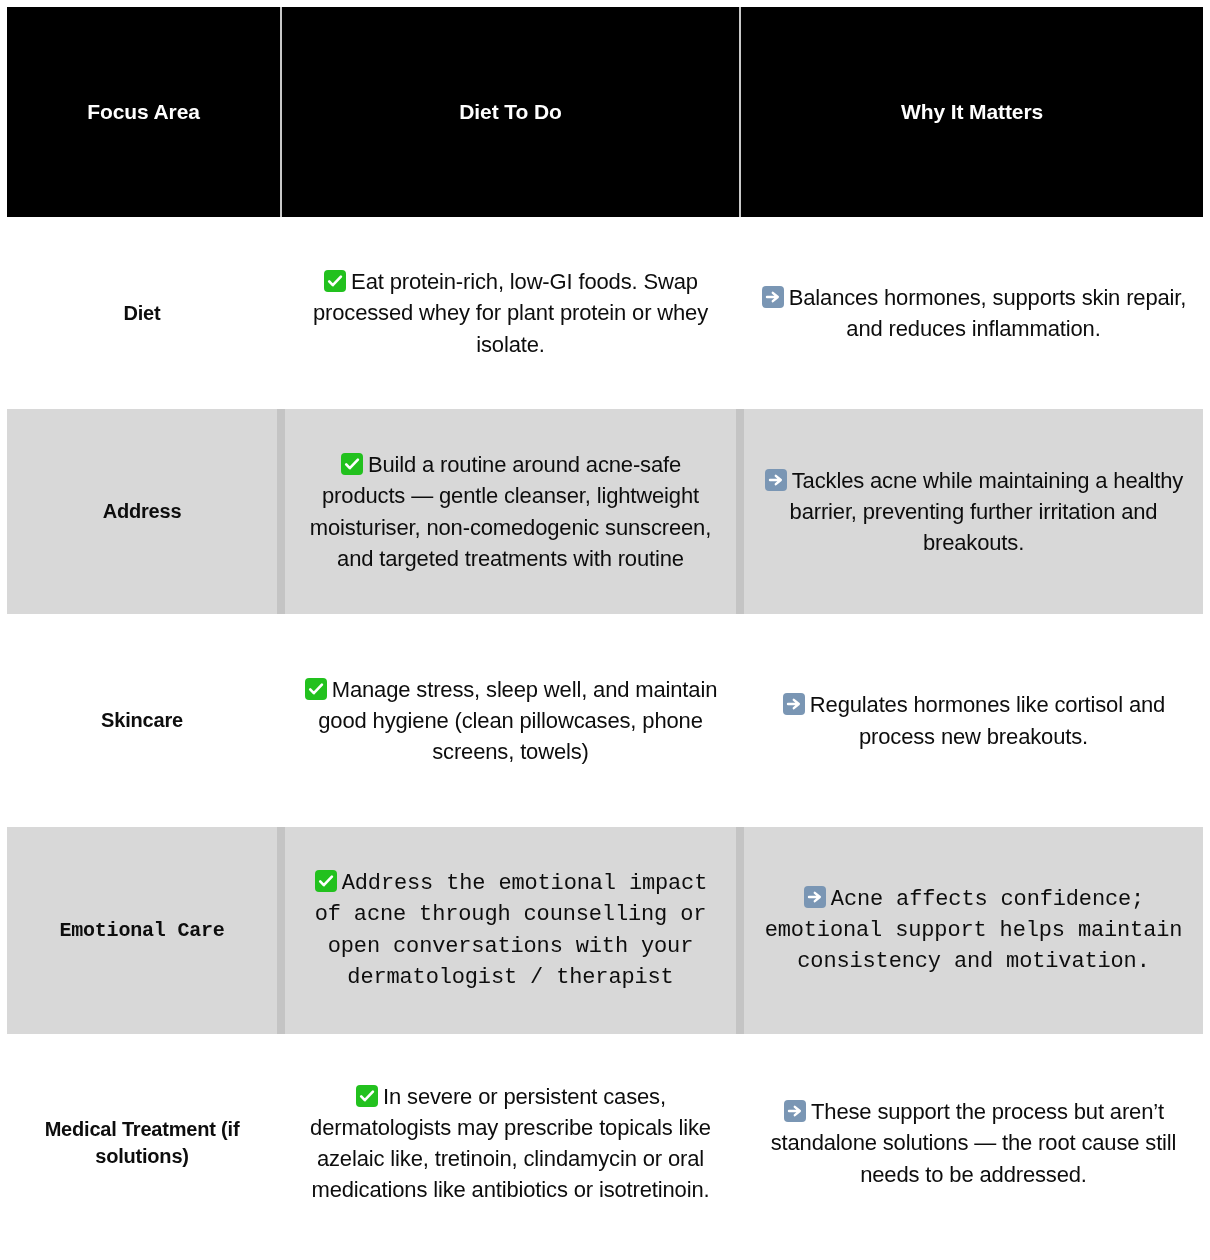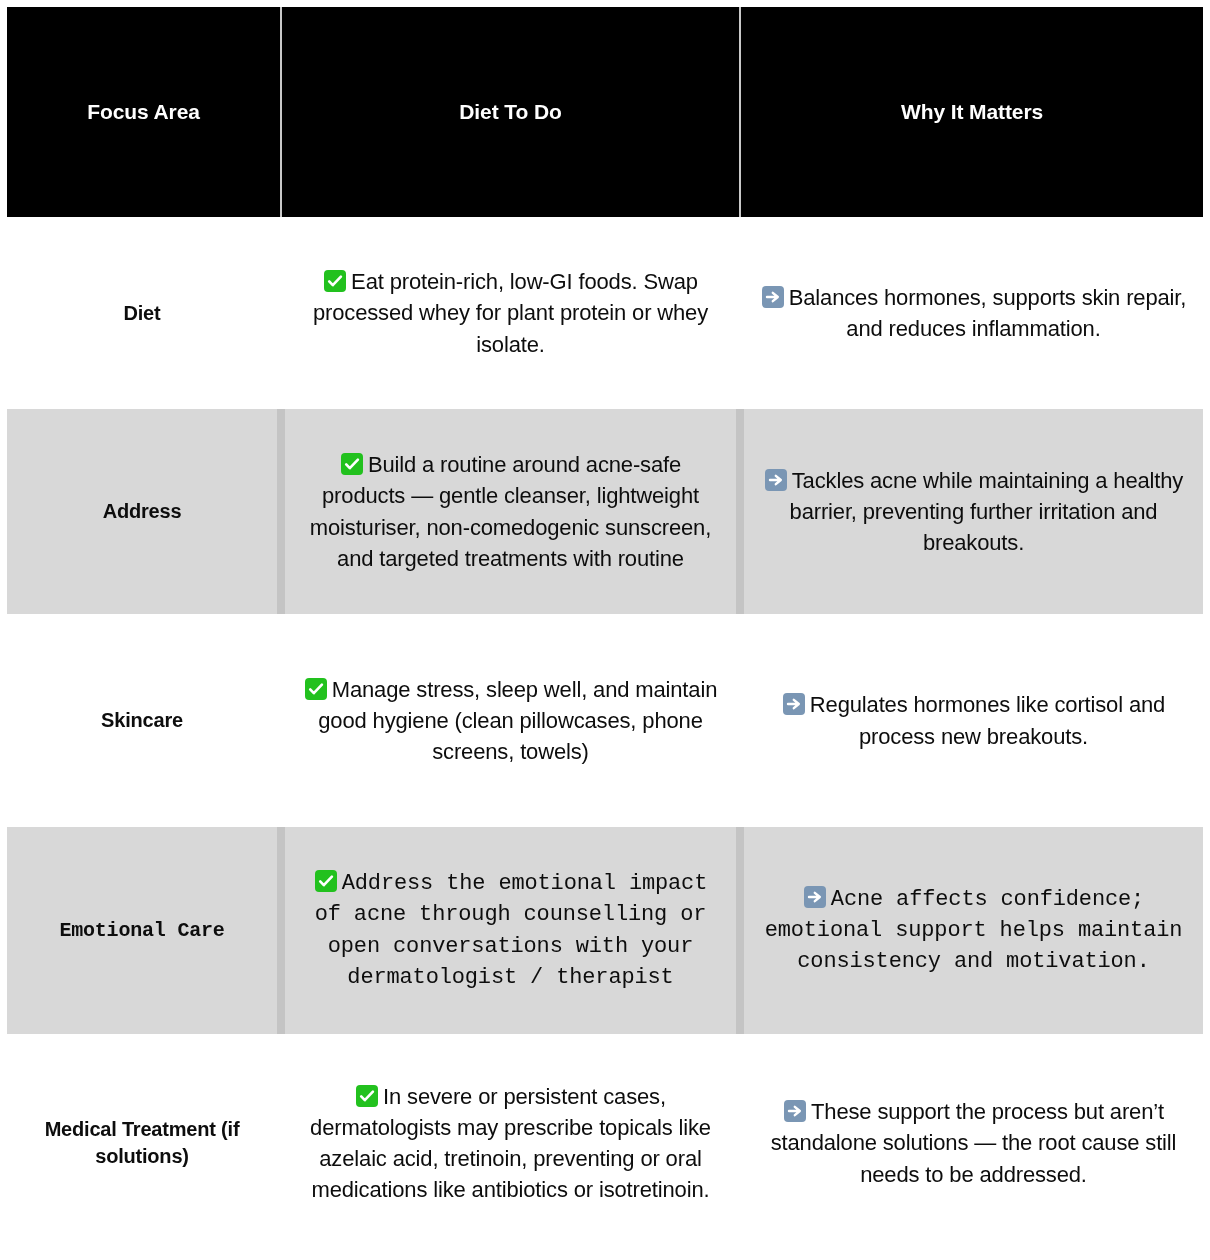--- a/index.html
+++ b/index.html
@@ -187,21 +187,21 @@
       </tr>
 
       <tr class="plain r5">
         <td class="focus-cell">Medical Treatment (if solutions)</td>
         <td class="do-cell">
           <span class="emoji">
             <svg viewBox="0 0 24 24">
                 <rect x="1" y="1" width="22" height="22" rx="4" fill="#22c11e"></rect>
                 <path d="M6.2 12.4l3.6 3.8 8.1-8.6" stroke="#ffffff" stroke-width="2.6" fill="none" stroke-linecap="round" stroke-linejoin="round"></path>
               </svg>
-          </span><span class="cell-text">In severe or persistent cases, dermatologists may prescribe topicals like azelaic acid, tretinoin, preventing or oral medications like antibiotics or isotretinoin.</span>
+          </span><span class="cell-text">In severe or persistent cases, dermatologists may prescribe topicals like azelaic like, tretinoin, clindamycin or oral medications like antibiotics or isotretinoin.</span>
         </td>
         <td class="why-cell">
           <span class="emoji">
             <svg viewBox="0 0 24 24">
                 <rect x="1" y="1" width="22" height="22" rx="4" fill="#7a96b4"></rect>
                 <path d="M6 12h8.6M11.8 7.8L16.8 12l-5 4.2" stroke="#ffffff" stroke-width="2.4" fill="none" stroke-linecap="round" stroke-linejoin="round"></path>
               </svg>
           </span><span class="cell-text">These support the process but aren’t standalone solutions — the root cause still needs to be addressed.</span>
         </td>
       </tr>

